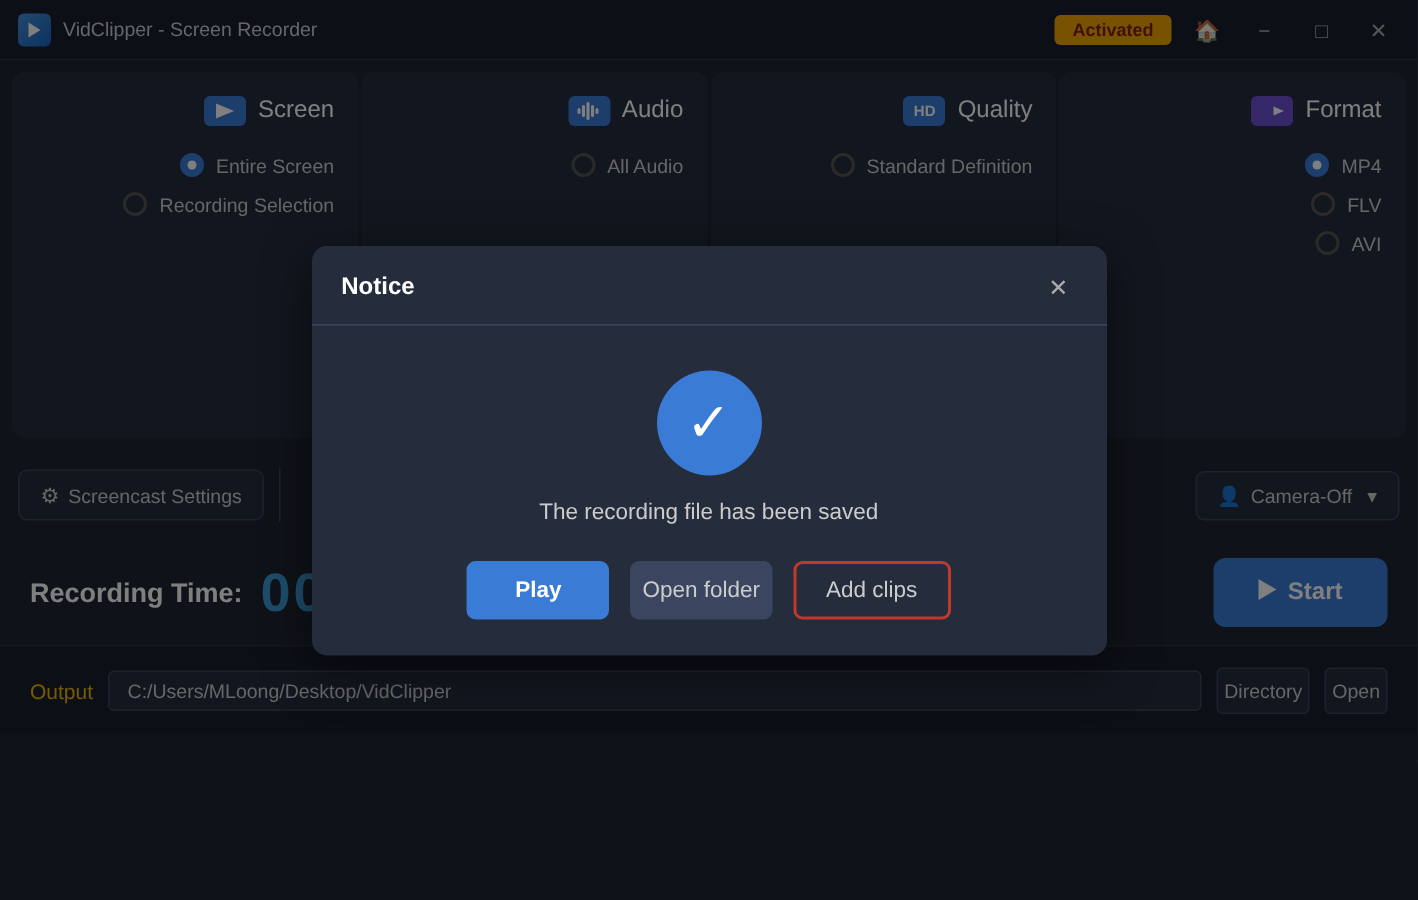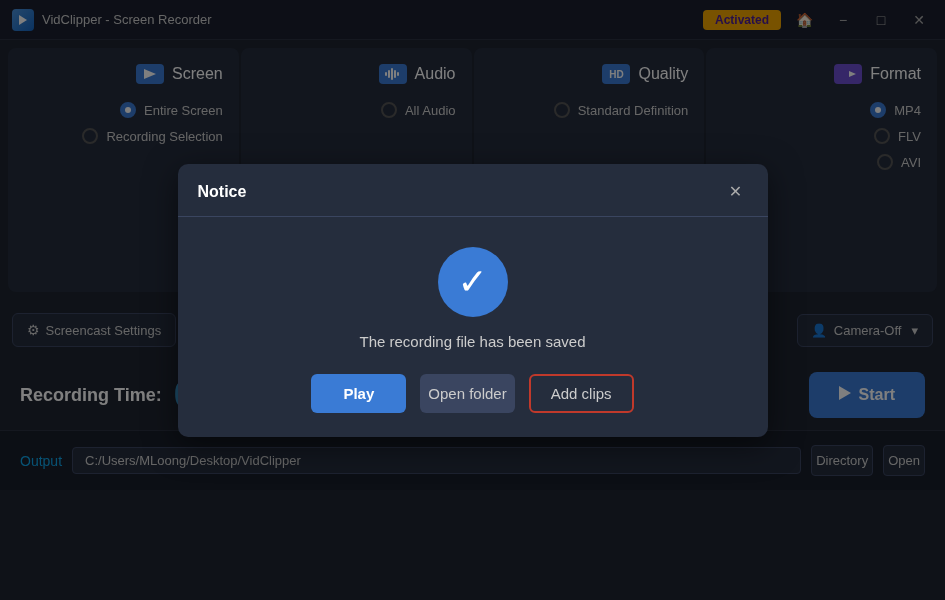--- a/index.html
+++ b/index.html
@@ -42,21 +42,21 @@
       font-size: 13px;
       color: #ccc;
     }
     .title-bar-right {
       display: flex;
       align-items: center;
       gap: 10px;
     }
     .activated-badge {
       background: #f0a500;
-      color: #4c1d95;
+      color: #7f1d1d;
       font-size: 12px;
       font-weight: bold;
       padding: 3px 12px;
       border-radius: 4px;
     }
     .title-btn {
       width: 28px;
       height: 28px;
       display: flex;
       align-items: center;
@@ -231,21 +231,21 @@
       display: flex;
       align-items: center;
       padding: 14px 20px;
       background: #191e2b;
       height: 60px;
       gap: 10px;
       border-top: 1px solid #2a3040;
     }
     .output-label {
       font-size: 14px;
-      color: #0ea5e9;
+      color: #eab308;
       white-space: nowrap;
     }
     .output-path {
       flex: 1;
       background: #252d3d;
       border: 1px solid #3a4560;
       border-radius: 4px;
       padding: 5px 12px;
       color: #ccc;
       font-size: 13px;
@@ -268,21 +268,21 @@
       width: 100%; height: 100%;
       background: rgba(0,0,0,0.5);
       display: flex;
       align-items: center;
       justify-content: center;
       z-index: 100;
     }
     .modal {
       background: #252d3d;
       border-radius: 10px;
-      width: 590px;
+      width: 530px;
       padding: 0;
       box-shadow: 0 8px 32px rgba(0,0,0,0.5);
       overflow: hidden;
     }
     .modal-header {
       display: flex;
       align-items: center;
       justify-content: space-between;
       padding: 16px 20px 12px;
       border-bottom: 1px solid #3a4560;

